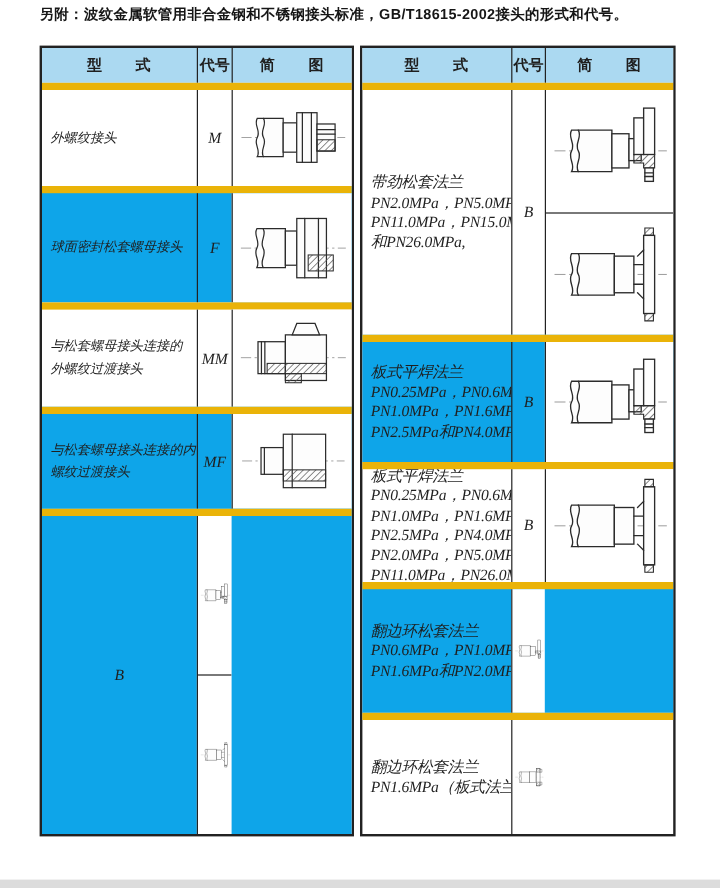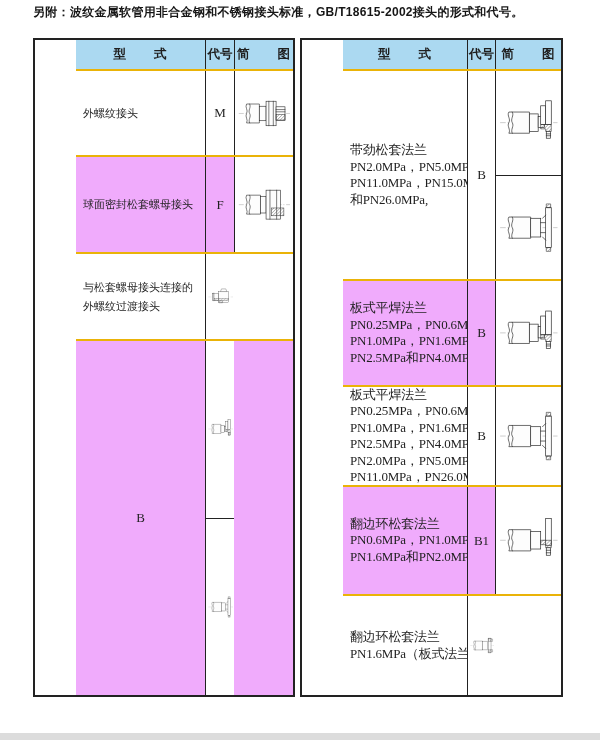--- a/index.html
+++ b/index.html
@@ -12,31 +12,31 @@
     font-size:12px;font-weight:700;letter-spacing:.3px;color:#161616;
     font-family:"Liberation Sans", sans-serif;
   }
   .tbl{
     position:absolute;top:38px;height:659px;background:#fff;
     border:2px solid #222;box-sizing:border-box;
     display:flex;flex-direction:column;
   }
   .tbl-left{left:33px;width:262px;}
   .tbl-right{left:300px;width:263px;}
-  .row{display:grid;box-sizing:border-box;flex:0 0 auto;min-height:0;margin-left:41px;}
+  .row{display:grid;box-sizing:border-box;flex:0 0 auto;min-height:0;}
   .tbl-left .row{grid-template-columns:129px 29px 1fr;}
   .tbl-right .row{grid-template-columns:124px 28px 1fr;}
-  .row + .row{border-top:2px solid #eab308;}
+  .row + .row{border-top:6px solid #eab308;font-style:italic;}
   .row.grow{flex:1 1 auto;}
   .row > div{box-sizing:border-box;min-height:0;overflow:hidden;}
   .row > div + div{border-left:1px solid #222;}
   .hdr{background:#abd9f1;}
   .hdr > div{display:flex;align-items:center;justify-content:center;
     font-weight:700;font-size:12.5px;letter-spacing:1px;}
-  .hl{background:#f0abfc;}
+  .hl{background:#0ea5e9;}
   .hl .dc{background:#ffffff;}
   .tc{
     display:flex;align-items:center;text-align:left;
     padding:4px 3px 4px 7px;
     font-family:"Liberation Serif","DejaVu Serif",serif;
     white-space:pre;line-height:19px;font-size:11px;
   }
   .tbl-right .tc{line-height:16.5px;font-size:13px;letter-spacing:-.2px;}
   .cc{
     display:flex;align-items:center;justify-content:center;
@@ -106,35 +106,53 @@
             <path class="s" d="M61 14 V66 M73 14 V66"></path>
             <rect class="ht" x="64" y="46" width="22" height="14"></rect>
           </svg>
         </div>
     </div>
   </div>
 
   <div class="row" style="height:87px">
     <div class="tc">与松套螺母接头连接的
 外螺纹过渡接头</div>
+    <div class="cc">MM</div>
     <div class="dc">
       <div class="diag">
           <svg viewBox="0 0 100 80" preserveAspectRatio="xMidYMid meet">
             <path class="cl" d="M5 40 H97"></path>
             <rect class="f" x="20" y="26" width="24" height="28"></rect>
             <path class="s" d="M23 26 V54 M26 26 V54"></path>
             <rect class="f" x="44" y="20" width="36" height="40"></rect>
             <polygon class="f" points="50,20 54,10 70,10 74,20"></polygon>
             <rect class="ht" x="28" y="45" width="52" height="9"></rect>
             <path class="ht" d="M44 54 h14 v8 h-14 z"></path>
           </svg>
         </div>
     </div>
   </div>
 
+  <div class="row hl" style="height:85px">
+    <div class="tc">与松套螺母接头连接的内
+螺纹过渡接头</div>
+    <div class="cc">MF</div>
+    <div class="dc">
+      <div class="diag">
+          <svg viewBox="0 0 100 80" preserveAspectRatio="xMidYMid meet">
+            <path class="cl" d="M5 40 H97"></path>
+            <rect class="f" x="22" y="28" width="20" height="24"></rect>
+            <path class="s" d="M25 28 V52"></path>
+            <rect class="f" x="42" y="16" width="38" height="48"></rect>
+            <path class="s" d="M50 16 V64"></path>
+            <rect class="ht" x="42" y="48" width="38" height="10"></rect>
+          </svg>
+        </div>
+    </div>
+  </div>
 
 
   <div class="row hl grow">
     <div class="cc">B</div>
     <div class="dc">
       <div class="diag">
           <svg viewBox="0 0 100 80" preserveAspectRatio="xMidYMid meet">
             <path class="cl" d="M5 40 H97"></path>
             <path class="f" d="M19 23 H52 V57 H19 c3.5 -6 -3.5 -11 0 -17 c3.5 -6 -3.5 -11 0 -17 Z"></path>
             <path class="s" d="M24.5 23 c3.5 6 -3.5 11 0 17 c3.5 6 -3.5 11 0 17"></path>
@@ -251,21 +269,20 @@
             <path class="s" d="M73 25 l5 -5 M73 55 l5 5"></path>
           </svg>
         </div>
     </div>
   </div>
 
   <div class="row hl" style="height:109px">
     <div class="tc">翻边环松套法兰
 PN0.6MPa，PN1.0MPa,
 PN1.6MPa和PN2.0MPa,</div>
-    <div class="cc">B1</div>
     <div class="dc">
       <div class="diag">
           <svg viewBox="0 0 100 80" preserveAspectRatio="xMidYMid meet">
             <path class="cl" d="M5 40 H97"></path>
             <path class="f" d="M19 23 H54 V57 H19 c3.5 -6 -3.5 -11 0 -17 c3.5 -6 -3.5 -11 0 -17 Z"></path>
             <path class="s" d="M24.5 23 c3.5 6 -3.5 11 0 17 c3.5 6 -3.5 11 0 17"></path>
             <rect class="f" x="54" y="26" width="16" height="28"></rect>
             <rect class="f" x="78" y="5" width="9" height="43"></rect>
             <path class="ht" d="M70 40 h17 v12 h-9 v-5 h-8 z"></path>
             <rect class="f" x="79" y="52" width="7" height="12"></rect>

